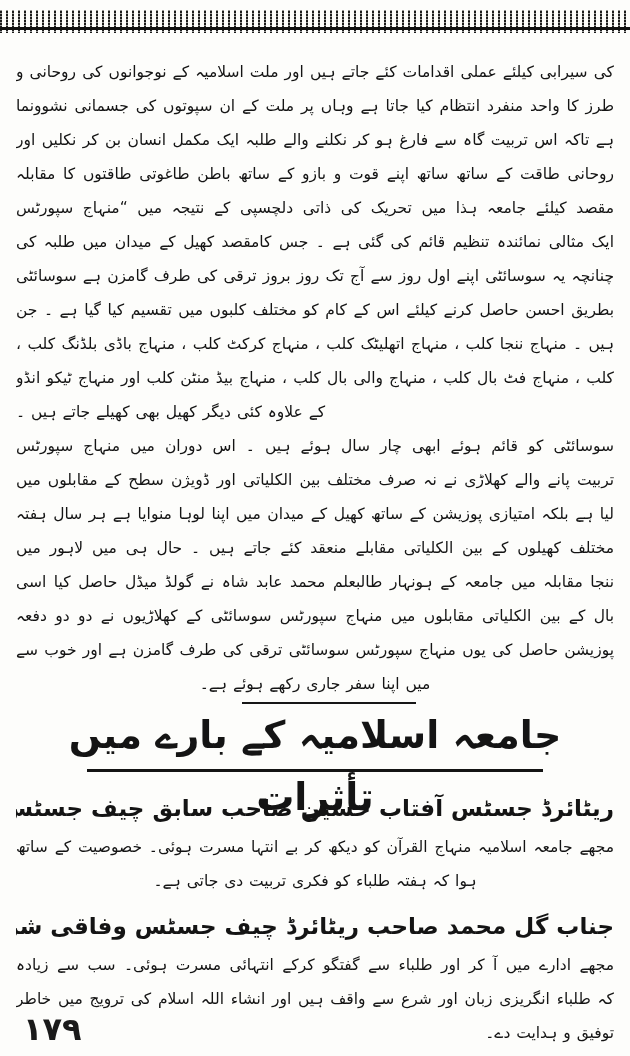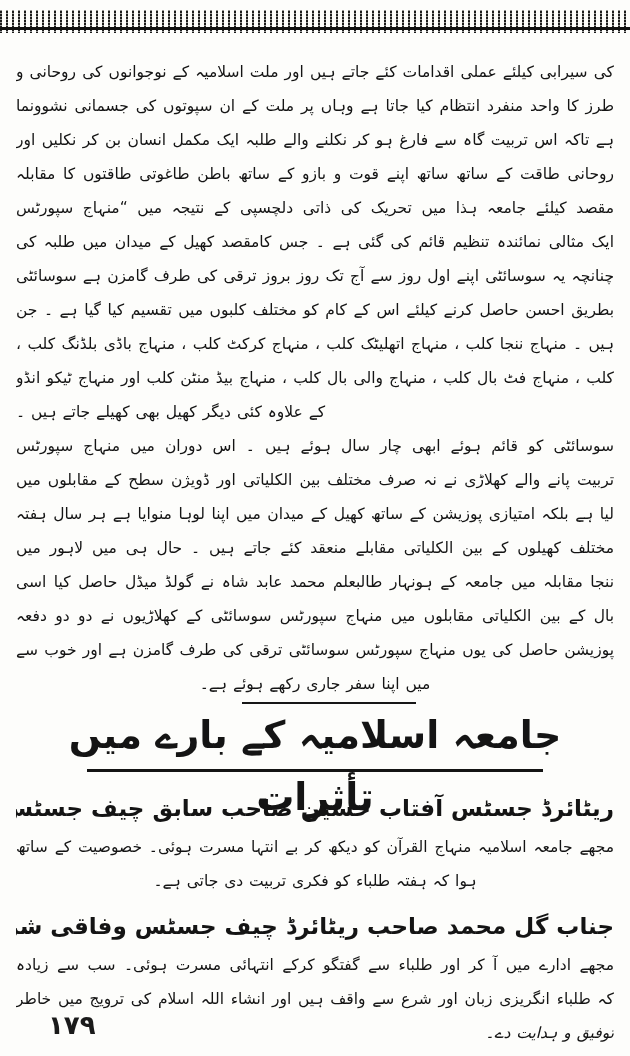--- a/index.html
+++ b/index.html
@@ -32,21 +32,21 @@
   .line{
     height:34px;line-height:34px;
     font-size:15.5px;
     overflow:hidden;
     text-align:justify;
     text-align-last:justify;
     word-spacing:1px;
   }
   .line.tail-left{text-align:left;text-align-last:left;}
   .line.tail-center{text-align-last:center;}
-  .line.tail-right{text-align-last:right;padding-left:20px;font-style:italic;}
+  .line.tail-right{text-align-last:right;padding-left:20px;}
   
   .heading-block{margin-top:1px;}
   .rule-top{
     width:174px;height:2px;background:#161616;
     margin:0 auto;position:relative;right:-14px;
   }
   .main-heading{
     height:62px;line-height:62px;
     font-size:38px;font-weight:bold;
     text-align:center;
@@ -59,22 +59,22 @@
   .sub-heading{
     margin-top:14px;
     height:44px;line-height:44px;
     font-size:23px;font-weight:bold;
     text-align:center;
     white-space:nowrap;overflow:hidden;
   }
   .sub-heading.second{margin-top:6px;}
   
   .page-number{
-    position:absolute;left:48px;top:1010px;
-    font-size:26px;font-weight:bold;color:#1a1a1a;
+    position:absolute;left:23px;top:1010px;
+    font-size:32px;font-weight:bold;color:#1a1a1a;
     direction:rtl;
     text-align:center;
   }
 </style>
 </head>
 <body>
 
 <div class="page">
 
   <div class="top-band">

